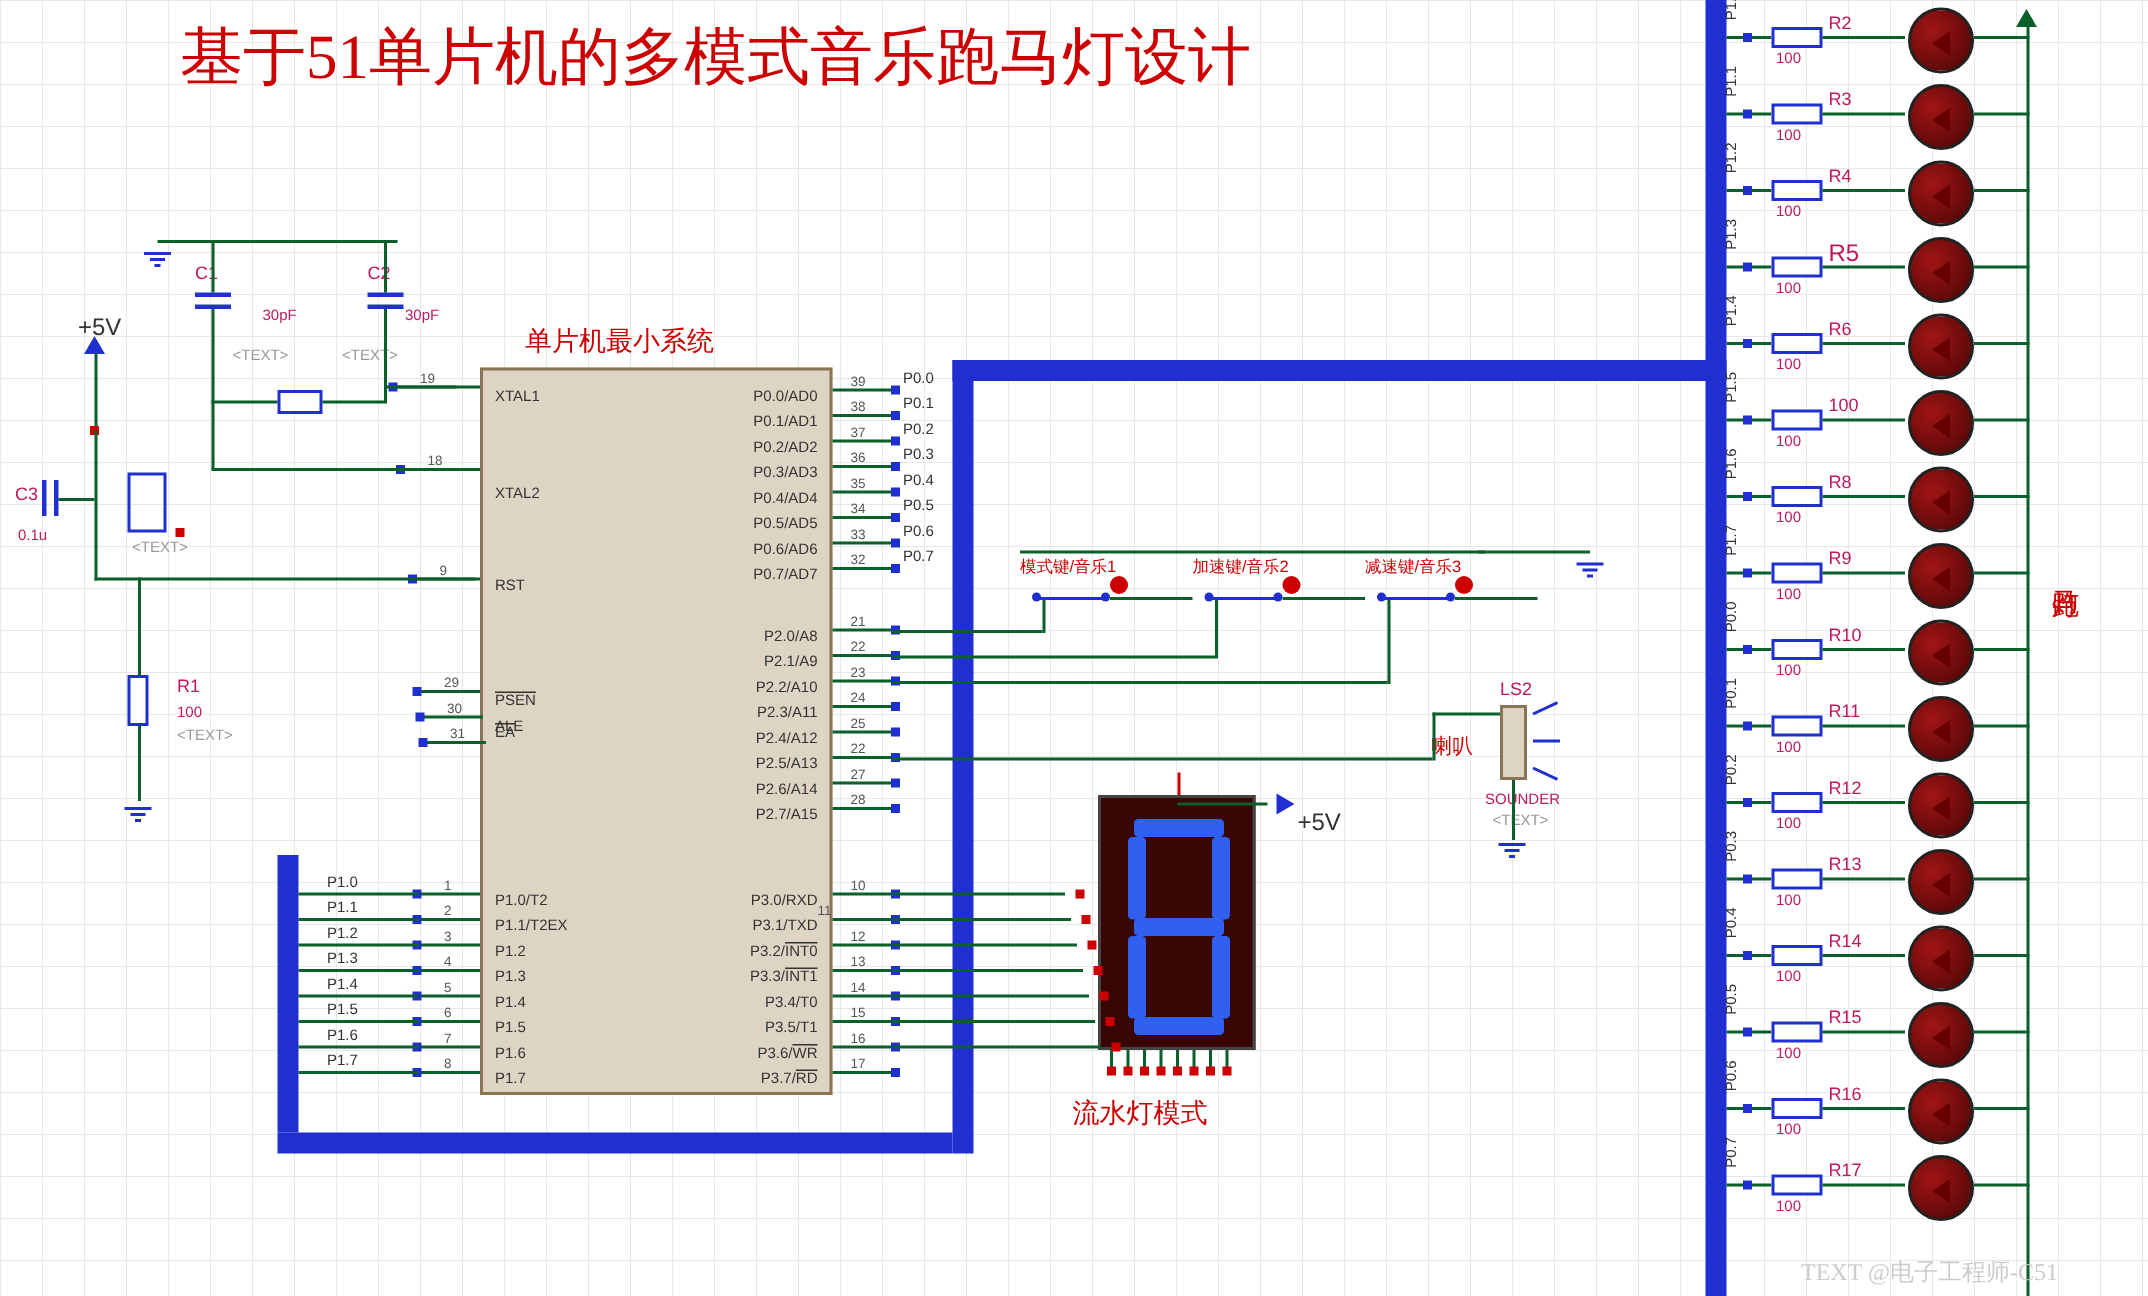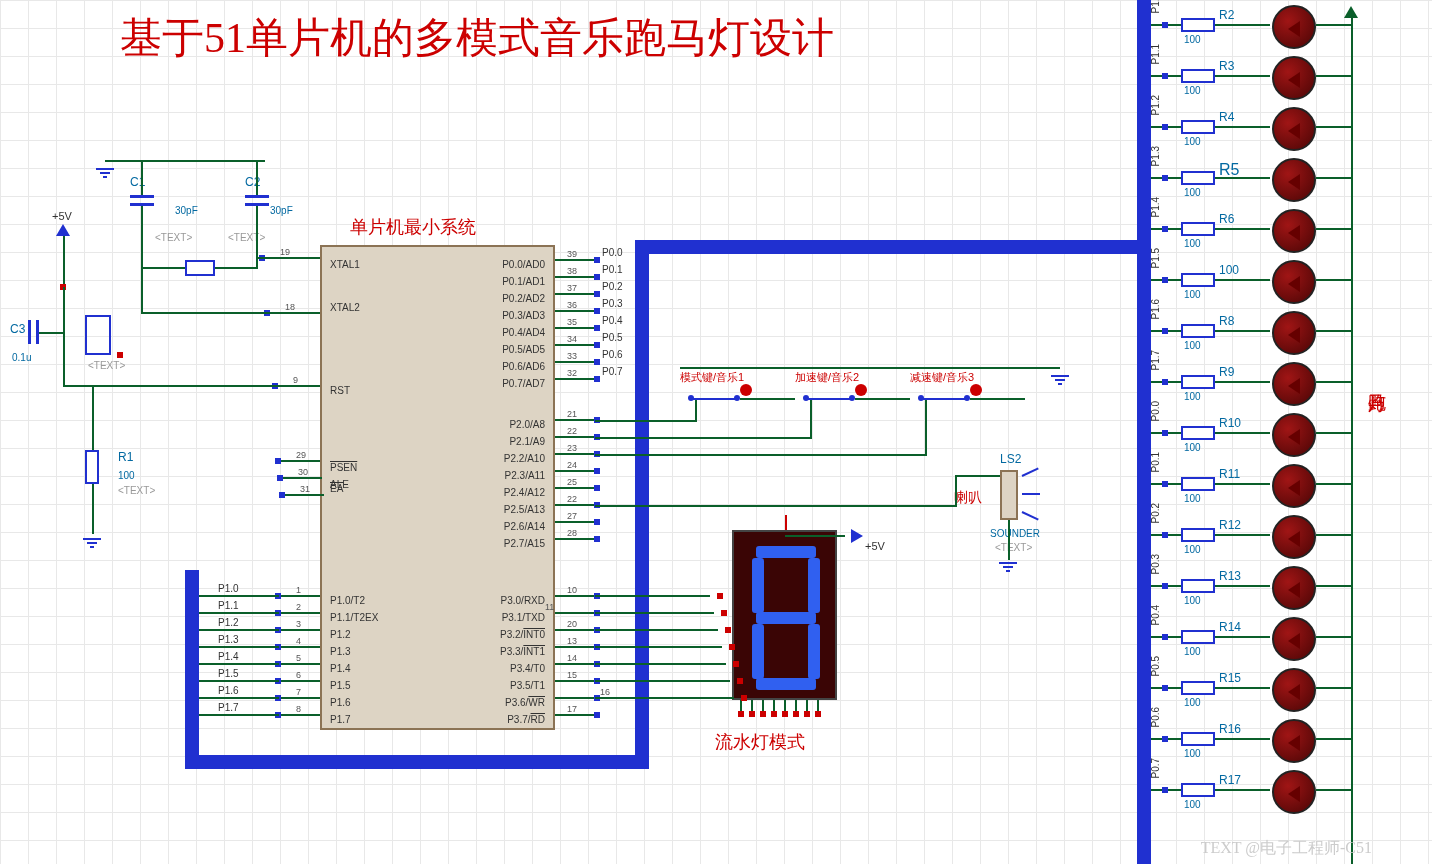--- a/index.html
+++ b/index.html
@@ -14,29 +14,29 @@
 .wire-h{height:2px}
 .wire-v{width:2px}
 .bus{position:absolute;background:#2030d0}
 .bus-h{height:14px}
 .bus-v{width:14px}
 .netlabel{position:absolute;font-size:10px;color:#333}
 .node{position:absolute;width:6px;height:6px;background:#2030d0;transform:translate(-3px,-3px)}
 .rnode{position:absolute;width:6px;height:6px;background:#c00;transform:translate(-3px,-3px)}
 .cap-plate{position:absolute;width:24px;height:3px;background:#2030d0}
 .res{position:absolute;width:34px;height:14px;border:2px solid #2030d0;background:#fff}
-.res-label{position:absolute;font-size:12px;color:#0369a1}
+.res-label{position:absolute;font-size:12px;color:#be185d}
 .txt-placeholder{position:absolute;font-size:10px;color:#999}
 .crystal{position:absolute;width:30px;height:16px;border:2px solid #2030d0;background:#fff}
 .gnd{position:absolute}
 .gnd::before{content:"";position:absolute;width:18px;height:2px;background:#2030d0;left:-9px}
 .gnd::after{content:"";position:absolute;width:10px;height:2px;background:#2030d0;left:-5px;top:4px}
 .gnd .g3{position:absolute;width:4px;height:2px;background:#2030d0;left:-2px;top:8px}
 .pwr{position:absolute;width:0;height:0;border-left:7px solid transparent;border-right:7px solid transparent;border-bottom:12px solid #2030d0}
-.pwr-label{position:absolute;font-size:11px;color:#333}
+.pwr-label{position:absolute;font-size:16px;color:#333}
 .btn{position:absolute;width:70px;height:30px}
 .btn-lbl{position:absolute;font-size:11px;color:#c00;top:-18px;white-space:nowrap}
 .btn-sw{position:absolute;top:10px;left:12px;width:45px;height:2px;background:#2030d0}
 .btn-dot{position:absolute;width:6px;height:6px;border-radius:50%;background:#2030d0;top:7px}
 .btn-act{position:absolute;width:12px;height:12px;border-radius:50%;background:#c00;top:-4px;right:-2px}
 .seg7{position:absolute;left:732px;top:530px;width:105px;height:170px;background:#3a0505;border:2px solid #444}
 .seg7 .seg{position:absolute;background:#3060f0;border-radius:3px}
 .seg7-lbl{position:absolute;top:730px;left:715px;font-size:18px;color:#c00;font-family:SimSun}
 .led{position:absolute;width:44px;height:44px;border-radius:50%;background:radial-gradient(circle at 35% 35%,#a01515,#4a0505);border:2px solid #222}
 .led-arrow{position:absolute;width:0;height:0;border-top:8px solid transparent;border-bottom:8px solid transparent;border-right:12px solid #600;left:14px;top:14px}
@@ -53,21 +53,21 @@
 <body>
 
 <div class="grid"></div>
 
 <div class="title">基于51单片机的多模式音乐跑马灯设计</div>
 
 <div class="ic-label">单片机最小系统</div>
 <div class="ic">
 
   <span class="pin" style="left:8px;top:12px">XTAL1</span>
-  <span class="pin" style="left:8px;top:55px">XTAL2</span>
+  <span class="pin" style="left:8px;top:77px">XTAL2</span>
   <span class="pin" style="left:8px;top:138px">RST</span>
   <span class="pin overline" style="left:8px;top:215px">PSEN</span>
   <span class="pin" style="left:8px;top:232px">ALE</span>
   <span class="pin overline" style="left:8px;top:236px">EA</span>
   <span class="pin" style="left:8px;top:348px">P1.0/T2</span>
   <span class="pin" style="left:8px;top:365px">P1.1/T2EX</span>
   <span class="pin" style="left:8px;top:382px">P1.2</span>
   <span class="pin" style="left:8px;top:399px">P1.3</span>
   <span class="pin" style="left:8px;top:416px">P1.4</span>
   <span class="pin" style="left:8px;top:433px">P1.5</span>
@@ -192,33 +192,33 @@
     <div class="node" style="left:597px;top:522px"></div>
     <span class="pinnum" style="left:567px;top:528px">28</span>
     <div class="wire wire-h" style="left:555px;top:538px;width:42px"></div>
     <div class="node" style="left:597px;top:539px"></div>
     <span class="pinnum" style="left:567px;top:585px">10</span>
     <div class="wire wire-h" style="left:555px;top:595px;width:42px"></div>
     <div class="node" style="left:597px;top:596px"></div>
     <span class="pinnum" style="left:545px;top:602px">11</span>
     <div class="wire wire-h" style="left:555px;top:612px;width:42px"></div>
     <div class="node" style="left:597px;top:613px"></div>
-    <span class="pinnum" style="left:567px;top:619px">20</span>
+    <span class="pinnum" style="left:567px;top:619px">12</span>
     <div class="wire wire-h" style="left:555px;top:629px;width:42px"></div>
     <div class="node" style="left:597px;top:630px"></div>
     <span class="pinnum" style="left:567px;top:636px">13</span>
     <div class="wire wire-h" style="left:555px;top:646px;width:42px"></div>
     <div class="node" style="left:597px;top:647px"></div>
     <span class="pinnum" style="left:567px;top:653px">14</span>
     <div class="wire wire-h" style="left:555px;top:663px;width:42px"></div>
     <div class="node" style="left:597px;top:664px"></div>
     <span class="pinnum" style="left:567px;top:670px">15</span>
     <div class="wire wire-h" style="left:555px;top:680px;width:42px"></div>
     <div class="node" style="left:597px;top:681px"></div>
-    <span class="pinnum" style="left:600px;top:687px">16</span>
+    <span class="pinnum" style="left:567px;top:687px">16</span>
     <div class="wire wire-h" style="left:555px;top:697px;width:42px"></div>
     <div class="node" style="left:597px;top:698px"></div>
     <span class="pinnum" style="left:567px;top:704px">17</span>
     <div class="wire wire-h" style="left:555px;top:714px;width:42px"></div>
     <div class="node" style="left:597px;top:715px"></div>
   </div>
 
 <span class="res-label" style="left:130px;top:175px">C1</span>
 <span class="res-label" style="left:245px;top:175px">C2</span>
 <div class="cap-plate" style="left:130px;top:195px"></div>

